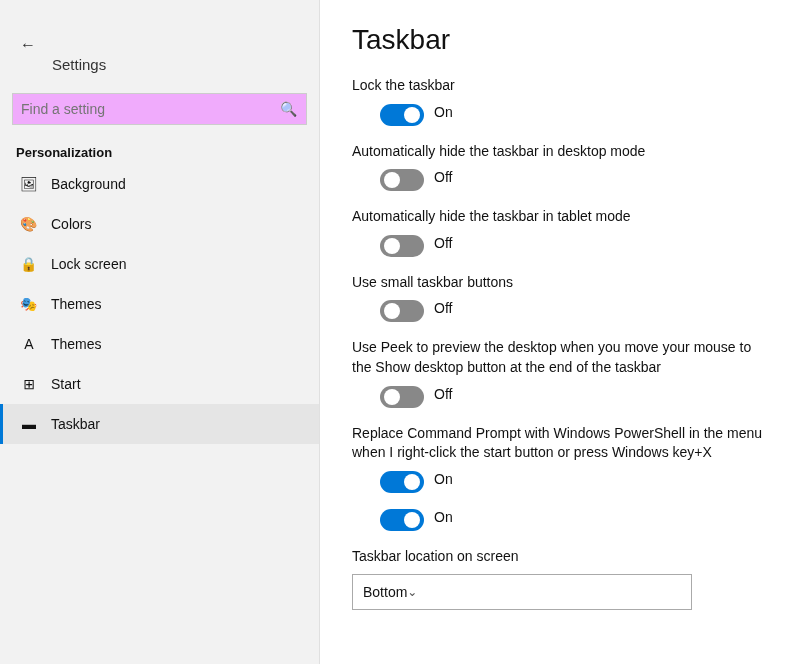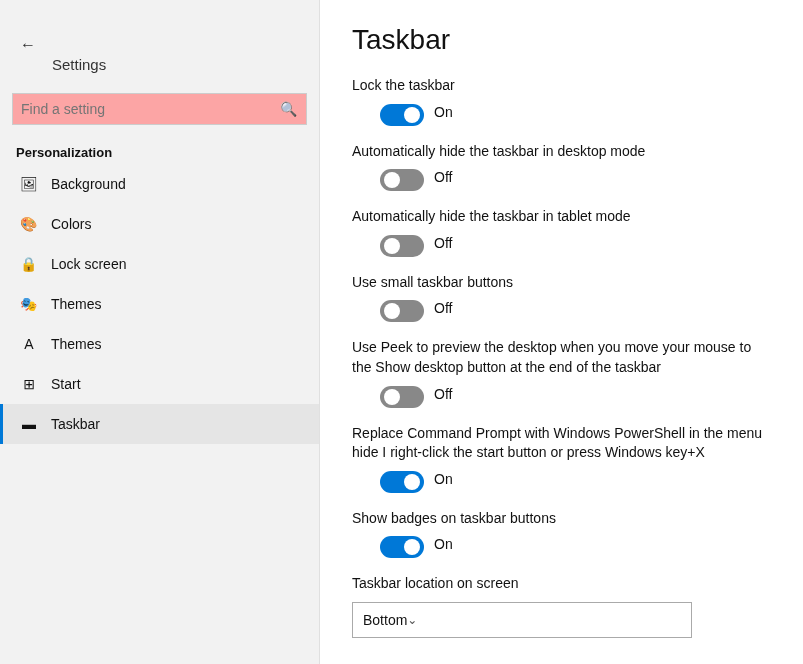--- a/index.html
+++ b/index.html
@@ -39,21 +39,21 @@
       color: #333;
       font-weight: 400;
       margin-top: 44px;
     }
 
     .search-box {
       margin: 8px 12px 12px 12px;
       position: relative;
       display: flex;
       align-items: center;
-      background: #fca5a5;
+      background: #f0abfc;
       border: 1px solid #ccc;
       height: 32px;
     }
 
     .search-box input {
       border: none;
       outline: none;
       width: 100%;
       padding: 4px 8px;
       font-size: 14px;
@@ -280,28 +280,27 @@
         </div>
       </div>
       <div>
         <div class="setting-label">Use Peek to preview the desktop when you move your mouse to the Show desktop button at the end of the taskbar</div>
         <div class="toggle-row">
           <div class="toggle-switch off"></div>
           <span class="toggle-text">Off</span>
         </div>
       </div>
       <div>
-        <div class="setting-label">Replace Command Prompt with Windows PowerShell in the menu hide I right-click the start button or press Windows key+X</div>
+        <div class="setting-label">Replace Command Prompt with Windows PowerShell in the menu when I right-click the start button or press Windows key+X</div>
         <div class="toggle-row">
           <div class="toggle-switch on"></div>
           <span class="toggle-text">On</span>
         </div>
       </div>
       <div>
-        <div class="setting-label">Show badges on taskbar buttons</div>
         <div class="toggle-row">
           <div class="toggle-switch on"></div>
           <span class="toggle-text">On</span>
         </div>
       </div>
     </div>
 
   <div class="setting-row">
     <div class="setting-label">Taskbar location on screen</div>
     <div class="dropdown-wrapper">

